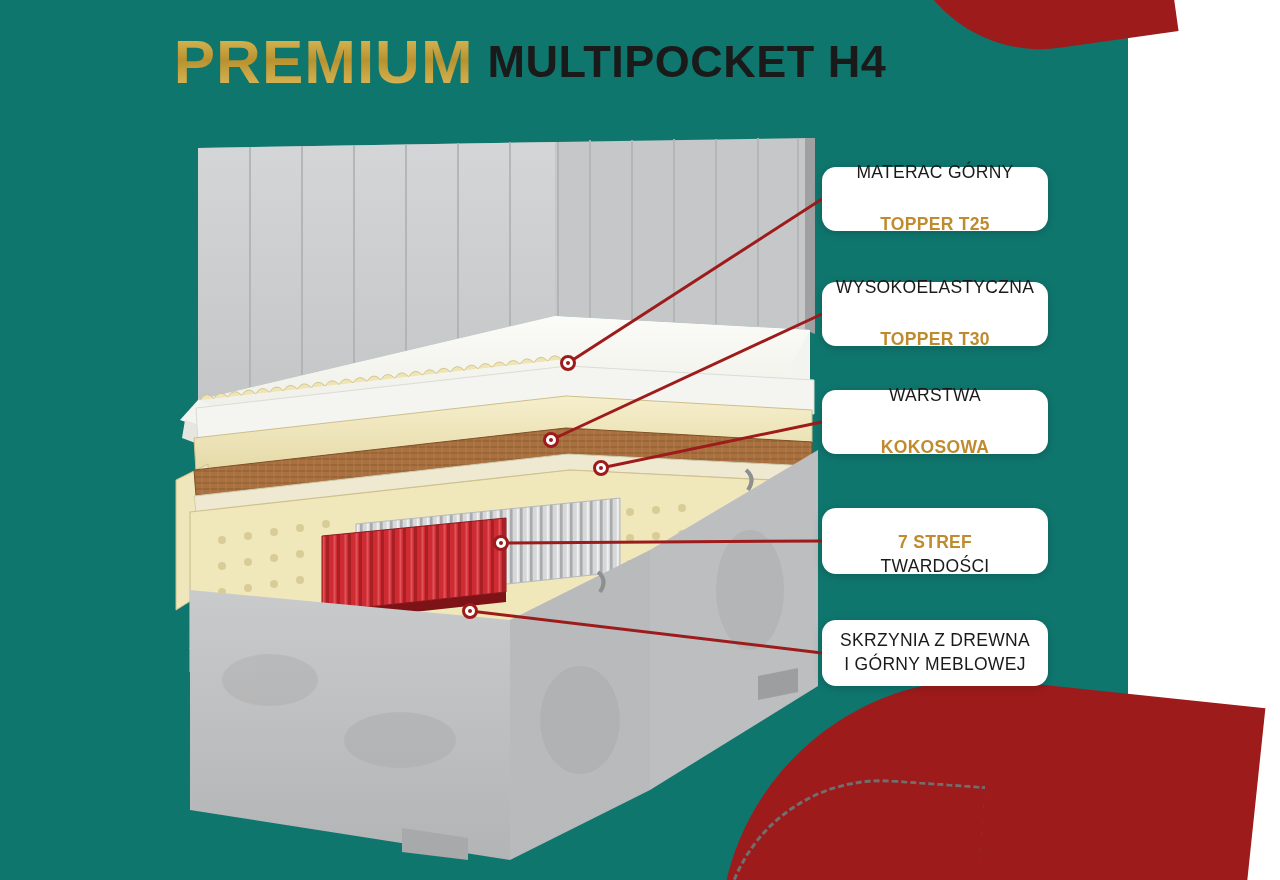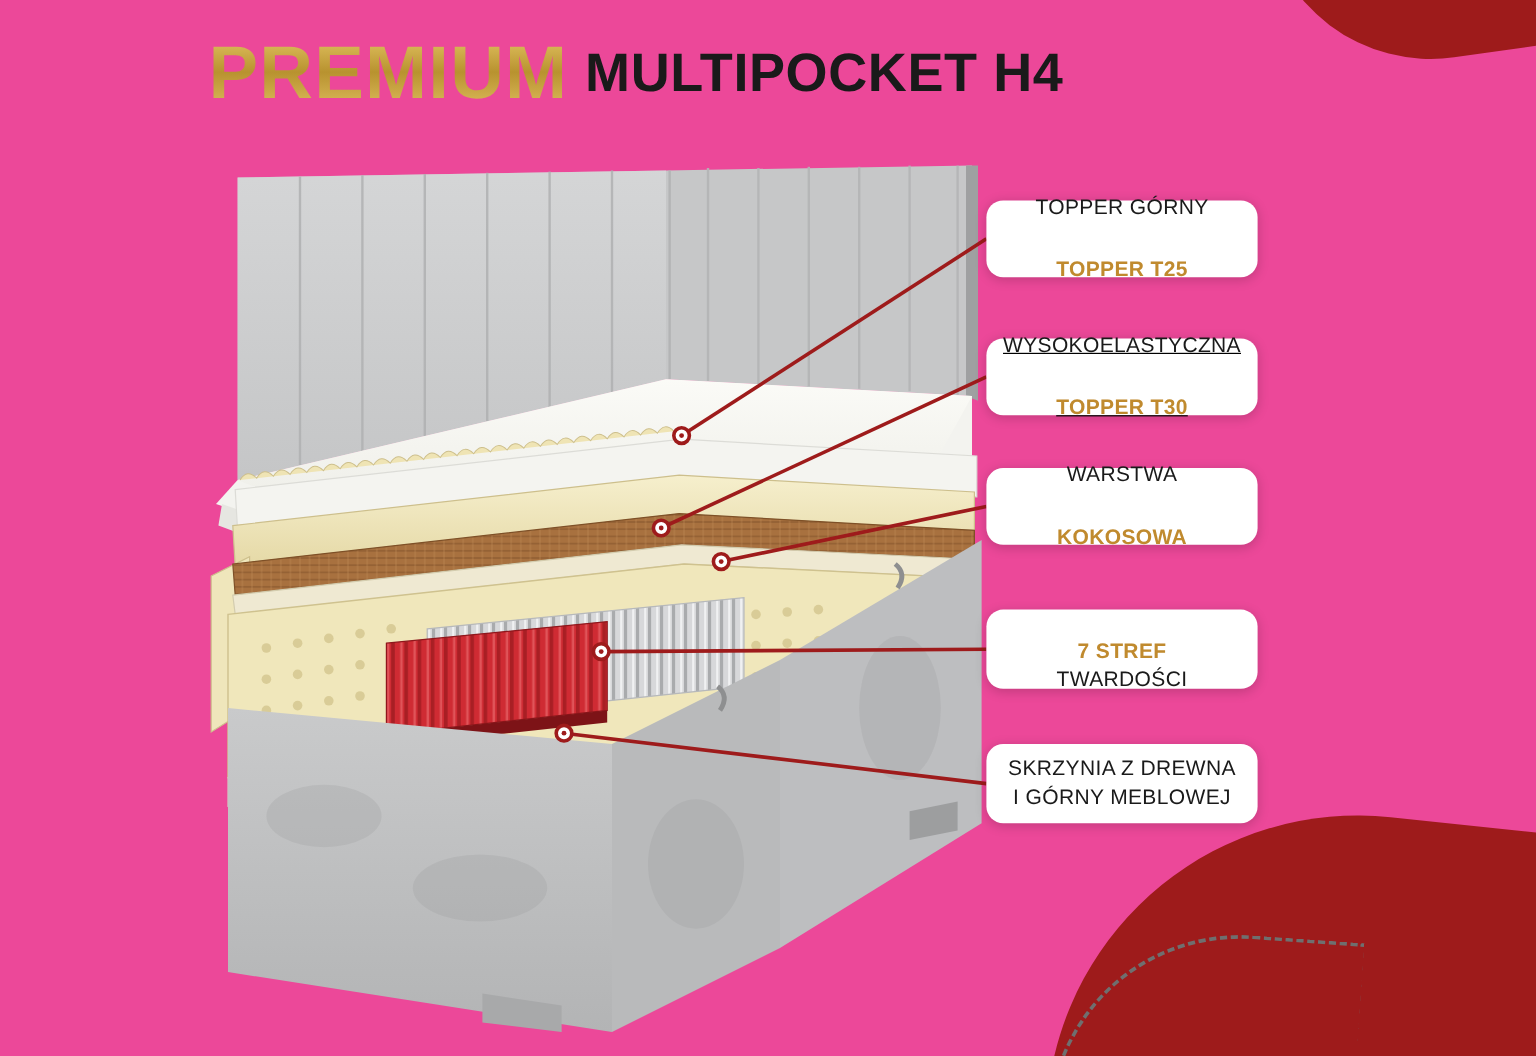--- a/index.html
+++ b/index.html
@@ -11,23 +11,23 @@
     width: 1280px;
     height: 880px;
     position: relative;
     overflow: hidden;
     font-family: "Liberation Sans", sans-serif;
   }
 
   #stage {
     position: absolute;
     left: 0; top: 0;
-    width: 1280px;
+    width: 1128px;
     height: 880px;
-    background: #ec4899;
+    background: #0f766e;
   }
 
   
   .corner-tr {
     position: absolute;
     right: -40px;
     top: -120px;
     width: 260px;
     height: 170px;
     background: #9e1b1b;
@@ -106,21 +106,21 @@
     line-height: 1.35;
     white-space: nowrap;
   }
   .callout .line.accent {
     color: #c08a2e;
     font-weight: bold;
     margin-top: 28px;
   }
 
   #callout-0 { left: 822px; top: 167px; width: 226px; height: 64px; }
-  #callout-1 { left: 822px; top: 282px; width: 226px; height: 64px; text-decoration: underline; }
+  #callout-1 { left: 822px; top: 282px; width: 226px; height: 64px; }
   #callout-2 { left: 822px; top: 390px; width: 226px; height: 64px; justify-content: center; }
   #callout-3 { left: 822px; top: 508px; width: 226px; height: 66px; }
   #callout-4 { left: 822px; top: 620px; width: 226px; height: 66px; }
 
   
   .leader-svg {
     position: absolute;
     left: 0; top: 0;
     width: 1280px;
     height: 880px;
@@ -332,21 +332,21 @@
     </g>
   </svg>
 
   <div class="dot" style="left:568px; top:363px;"></div>
   <div class="dot" style="left:551px; top:440px;"></div>
   <div class="dot" style="left:601px; top:468px;"></div>
   <div class="dot" style="left:501px; top:543px;"></div>
   <div class="dot" style="left:470px; top:611px;"></div>
 
   <div class="callout" id="callout-0">
-    <div class="line">TOPPER GÓRNY</div>
+    <div class="line">MATERAC GÓRNY</div>
     <div class="line accent">TOPPER T25</div>
   </div>
 
   <div class="callout" id="callout-1">
     <div class="line">WYSOKOELASTYCZNA</div>
     <div class="line accent">TOPPER T30</div>
   </div>
 
   <div class="callout" id="callout-2">
     <div class="line">WARSTWA</div>

